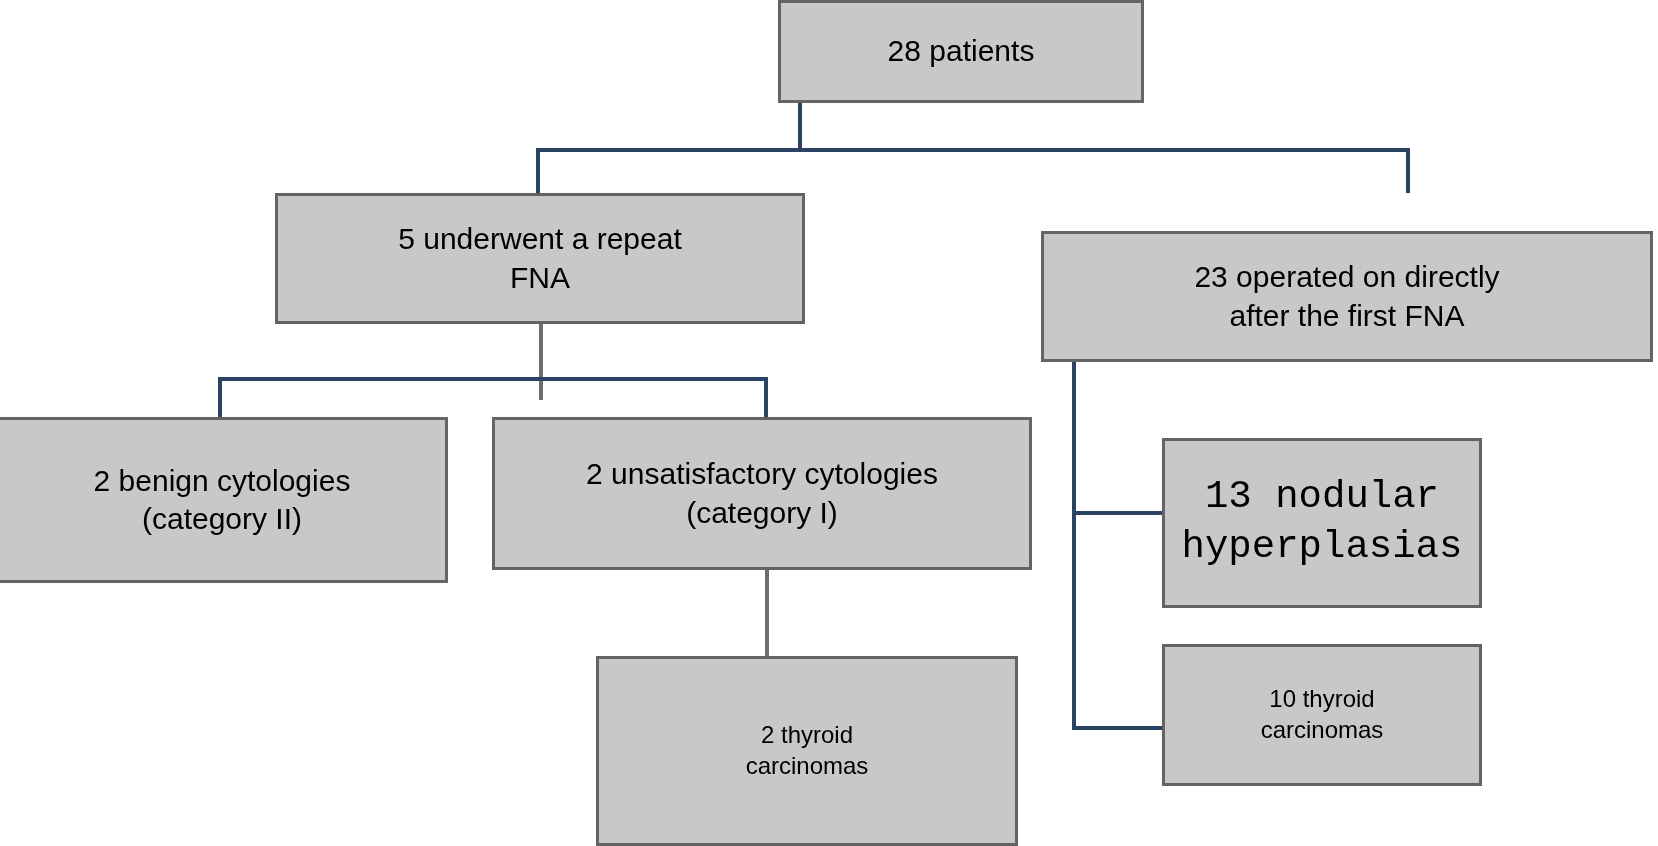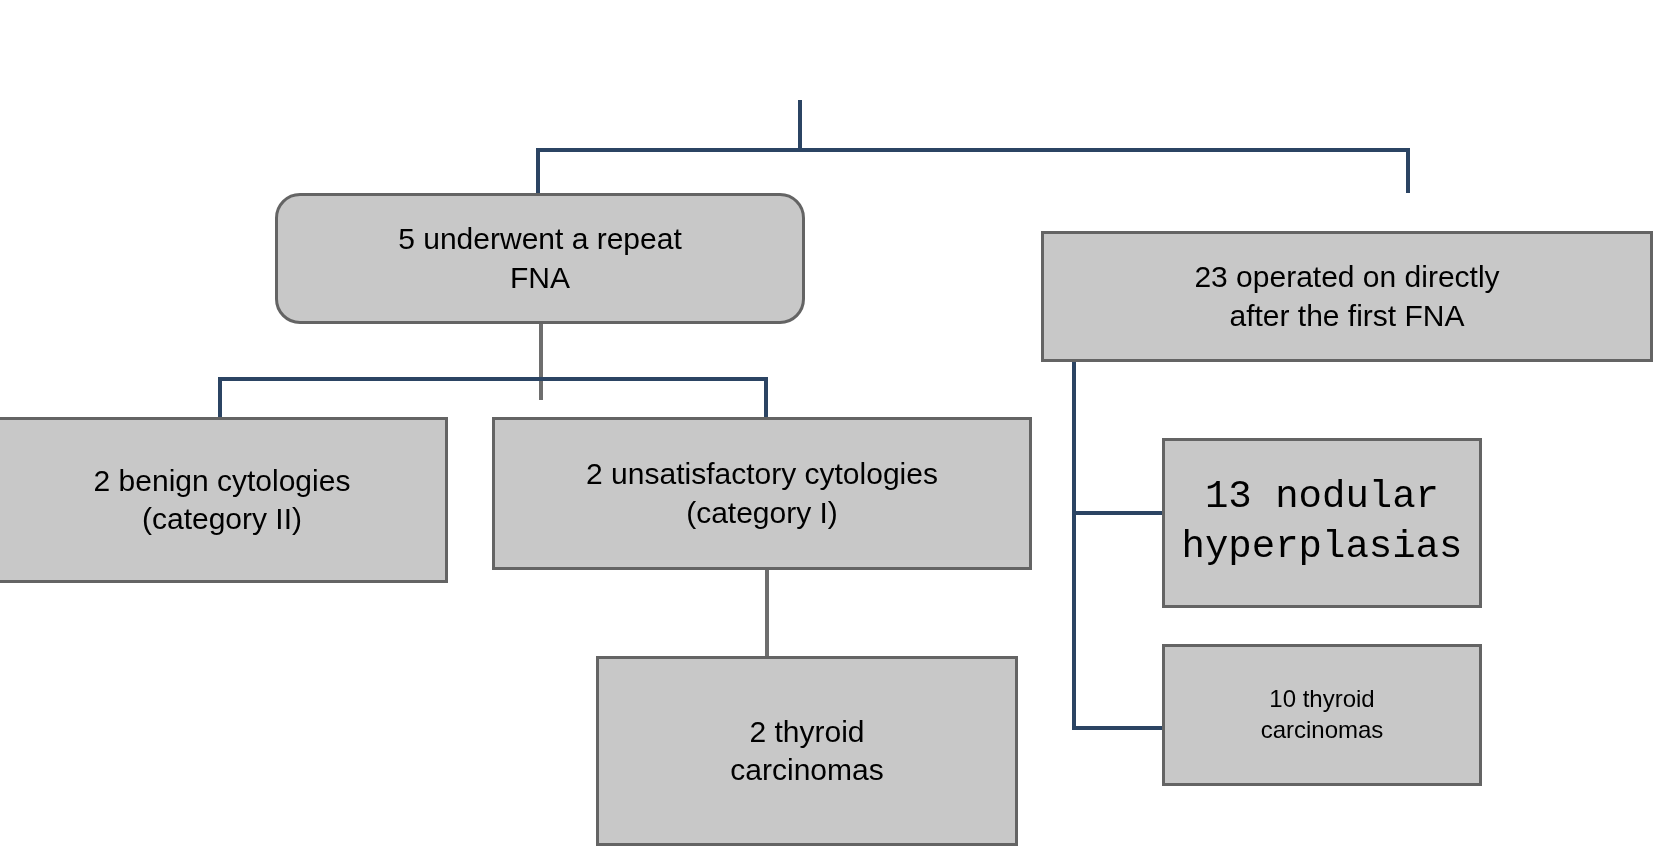--- a/index.html
+++ b/index.html
@@ -70,22 +70,25 @@
   <div class="conn v" style="left:764px; top:377px; height:42px;"></div>
 
   <div class="conn-gray v" style="left:765px; top:570px; height:88px;"></div>
 
   <div class="conn v" style="left:1072px; top:322px; height:408px;"></div>
 
   <div class="conn h" style="left:1072px; top:511px; width:92px;"></div>
 
   <div class="conn h" style="left:1072px; top:726px; width:92px;"></div>
 
+  <div class="node" style="left:778px; top:0px; width:366px; height:103px; font-size:30px;">
+    <span class="node-text">28 patients</span>
+  </div>
 
-  <div class="node" style="left:275px; top:193px; width:530px; height:131px; font-size:30px;border-radius:25px;">
+  <div class="node" style="left:275px; top:193px; width:530px; height:131px; font-size:30px;">
     <span class="node-text">5 underwent a repeat
 FNA</span>
   </div>
 
   <div class="node" style="left:1041px; top:193px; width:612px; height:131px; font-size:30px;margin-top:38px;">
     <span class="node-text">23 operated on directly
 after the first FNA</span>
   </div>
 
   <div class="node" style="left:-4px; top:417px; width:452px; height:166px; font-size:30px;">
@@ -96,21 +99,21 @@
   <div class="node" style="left:492px; top:417px; width:540px; height:153px; font-size:30px;text-align:center;">
     <span class="node-text">2 unsatisfactory cytologies
 (category I)</span>
   </div>
 
   <div class="node" style="left:1162px; top:438px; width:320px; height:170px; font-size:39px;font-family:Liberation Mono, monospace;">
     <span class="node-text">13 nodular
 hyperplasias</span>
   </div>
 
-  <div class="node" style="left:596px; top:656px; width:422px; height:190px; font-size:30px;">
+  <div class="node" style="left:596px; top:656px; width:422px; height:190px; font-size:24px;">
     <span class="node-text">2 thyroid
 carcinomas</span>
   </div>
 
   <div class="node" style="left:1162px; top:644px; width:320px; height:142px; font-size:24px;">
     <span class="node-text">10 thyroid
 carcinomas</span>
   </div>
 
 </div>

